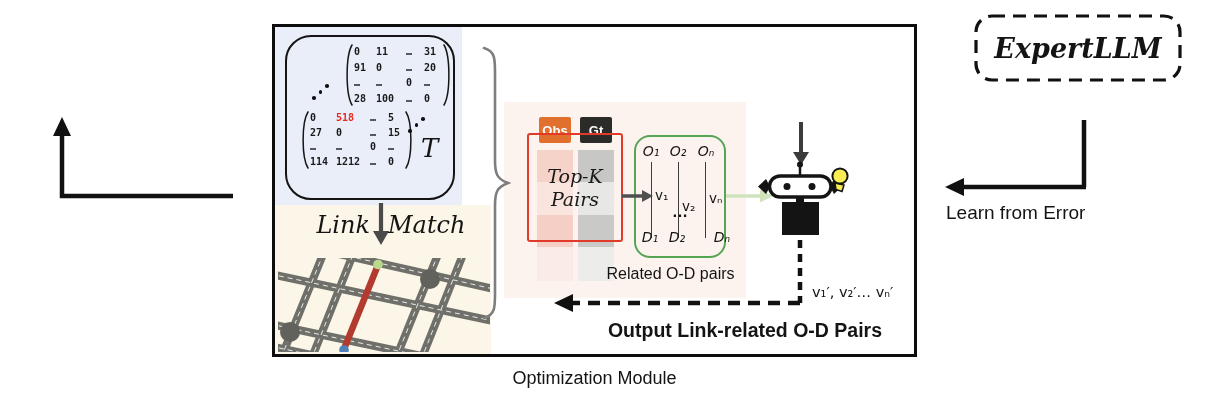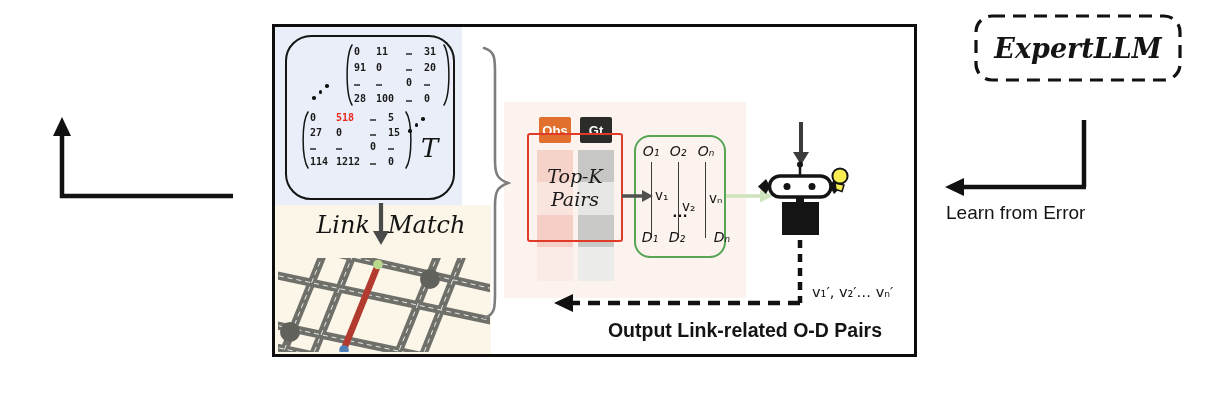--- a/index.html
+++ b/index.html
@@ -217,20 +217,21 @@
   <div class="vline" style="left:678px;"></div>
   <div class="vline" style="left:705px;"></div>
   <div class="vlab" style="left:655px;top:187px;">v₁</div>
   <div class="vlab" style="left:682px;top:198px;text-align:center;">v₂</div>
   <div class="vlab" style="left:709px;top:190px;">vₙ</div>
   <div class="odots">…</div>
   <div class="odp" style="left:637px;top:229px;">D₁</div>
   <div class="odp" style="left:664px;top:229px;">D₂</div>
   <div class="odp" style="left:692px;top:229px;margin-left:17px;">Dₙ</div>
 
+  <div class="lbl small-cap ctr" style="left:598px;top:265px;width:145px;">Related O-D pairs</div>
 
   <svg class="abs" style="left:722px;top:188px;" width="54" height="16">
     <line x1="2" y1="8" x2="39" y2="8" stroke="#cfe3bd" stroke-width="3.5"></line>
     <polygon points="38,1.5 38,14.5 51,8" fill="#cfe3bd"></polygon>
   </svg>
 
   <svg class="abs" style="left:788px;top:118px;" width="26" height="50">
     <line x1="13" y1="4" x2="13" y2="36" stroke="#3b3b3b" stroke-width="4"></line>
     <polygon points="5,34 21,34 13,47" fill="#3b3b3b"></polygon>
   </svg>
@@ -252,20 +253,21 @@
   </svg>
 
   <svg class="abs" style="left:545px;top:236px;" width="270" height="80">
     <line x1="255" y1="4" x2="255" y2="67" stroke="#111" stroke-width="4.5" stroke-dasharray="8 6"></line>
     <line x1="255" y1="67" x2="26" y2="67" stroke="#111" stroke-width="4.5" stroke-dasharray="12 8"></line>
     <polygon points="28,58 28,76 9,67" fill="#111"></polygon>
   </svg>
   <div class="lbl vprime" style="left:812px;top:284px;">v₁′, v₂′… vₙ′</div>
   <div class="lbl out-cap ctr" style="left:600px;top:319px;width:290px;">Output Link-related O-D Pairs</div>
 
+  <div class="lbl ctr" style="left:272px;top:368px;width:645px;font-size:18px;">Optimization Module</div>
 
   <svg class="abs" style="left:973px;top:13px;" width="210" height="70">
     <rect x="3" y="3" width="204" height="64" rx="16" fill="#ffffff" stroke="#111" stroke-width="3.2" stroke-dasharray="13 8"></rect>
   </svg>
   <div class="expert-text ctr">ExpertLLM</div>
 
   <svg class="abs" style="left:938px;top:115px;" width="160" height="85">
     <line x1="146" y1="5" x2="146" y2="72" stroke="#111" stroke-width="4.5"></line>
     <line x1="148" y1="72" x2="24" y2="72" stroke="#111" stroke-width="4.5"></line>
     <polygon points="26,63 26,81 7,72" fill="#111"></polygon>

